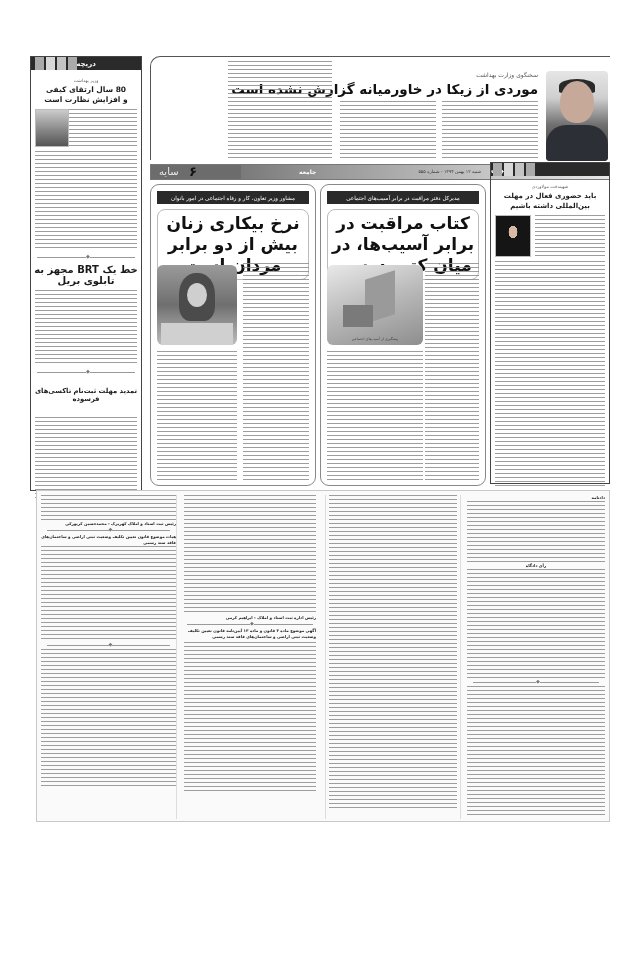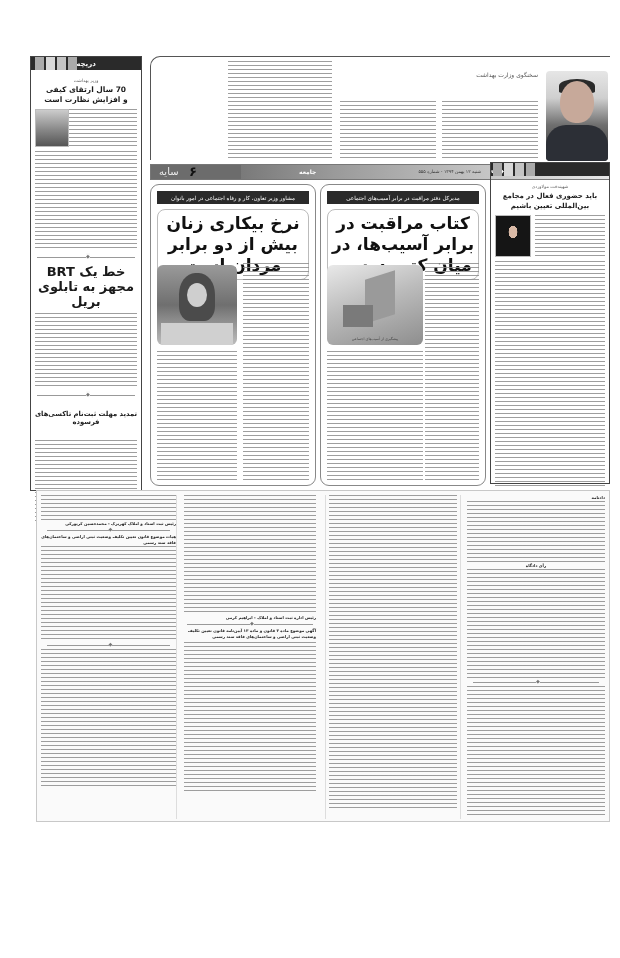--- a/index.html
+++ b/index.html
@@ -45,44 +45,45 @@
 
 <div class="page">
 
   <div class="top">
     <div class="top-photo">
       <div class="hair"></div>
         <div class="head"></div>
         <div class="suit"></div>
     </div>
     <div class="kicker" style="right:72px;top:14px">سخنگوی وزارت بهداشت</div>
+    <div class="headline" style="right:72px;top:24px;font-size:13.5px;white-space:nowrap">موردی از زیکا در خاورمیانه گزارش نشده است</div>
     <div class="txt lines" style="position:absolute;right:72px;top:44px;width:96px;height:58px"></div>
     <div class="txt lines" style="position:absolute;right:174px;top:44px;width:96px;height:58px"></div>
     <div class="txt lines" style="position:absolute;right:278px;top:4px;width:104px;height:98px"></div>
   </div>
 
   <div class="dariche">
     <div class="section-bar">
       <span>دریچه</span>
       <div class="blocks" style="left:4px">
           <span></span>
           <span></span>
           <span></span>
           <span></span>
         </div>
     </div>
     <div style="text-align:center;font-size:4.5px;color:#666;margin-top:8px">وزیر بهداشت</div>
-    <div style="text-align:center;font-size:7.5px;font-weight:bold;padding:2px 12px;line-height:10px">70 سال ارتقای کیفی و افزایش نظارت است</div>
+    <div style="text-align:center;font-size:7.5px;font-weight:bold;padding:2px 12px;line-height:10px">80 سال ارتقای کیفی و افزایش نظارت است</div>
     <div style="position:relative;height:40px;margin:2px 4px">
       <div class="photo" style="position:absolute;left:0;top:0;width:34px;height:38px;background:linear-gradient(180deg,#ccc,#888 55%,#555)"></div>
       <div class="lines" style="position:absolute;right:0;top:0;width:68px;height:38px"></div>
     </div>
     <div class="lines" style="margin:0 4px;height:100px"></div>
     <div class="sep" style="background:#999;margin:6px 6px"></div>
-    <div style="text-align:center;font-size:13px;font-weight:bold;margin:4px 0">خط یک BRT مجهز به تابلوی بریل</div>
+    <div style="text-align:center;font-size:10px;font-weight:bold;margin:4px 0">خط یک BRT مجهز به تابلوی بریل</div>
     <div class="lines" style="margin:0 4px;height:76px"></div>
     <div class="sep" style="margin:6px 6px"></div>
     <div style="text-align:center;font-size:6.8px;font-weight:bold;margin:14px 0">تمدید مهلت ثبت‌نام تاکسی‌های فرسوده</div>
     <div class="lines" style="margin:0 4px;height:82px"></div>
   </div>
 
   <div class="band">
     <div class="band-left">
       <span style="position:absolute;left:38px;top:-1px;font-size:13px;font-weight:bold;color:#111">۶</span>
       <span style="position:absolute;left:8px;top:1px;font-size:10px;color:#eee;">سایه</span>
@@ -95,21 +96,21 @@
     <div class="section-bar" style="justify-content:flex-end;padding-right:20px">
       <span>بانوان</span>
       <div class="blocks" style="left:2px">
           <span></span>
           <span></span>
           <span></span>
           <span></span>
         </div>
     </div>
     <div style="text-align:center;font-size:4.5px;color:#666;margin-top:8px">شهیندخت مولاوردی</div>
-    <div style="text-align:center;font-size:7px;font-weight:bold;padding:2px 10px;line-height:10px">باید حضوری فعال در مجامع بین‌المللی تعیین باشیم</div>
+    <div style="text-align:center;font-size:7px;font-weight:bold;padding:2px 10px;line-height:10px">باید حضوری فعال در مهلت بین‌المللی داشته باشیم</div>
     <div style="position:relative;height:44px;margin:2px 4px">
       <div class="photo" style="position:absolute;left:0;top:0;width:36px;height:42px;background:radial-gradient(ellipse at 50% 40%,#d9b9a6 0 18%,#151515 19% 100%)"></div>
       <div class="lines" style="position:absolute;right:0;top:0;width:70px;height:42px"></div>
     </div>
     <div class="lines" style="margin:0 4px;height:228px"></div>
   </div>
 
   <div class="art" style="left:290px;top:134px;width:166px;height:302px">
     <div class="art-bar">مدیرکل دفتر مراقبت در برابر آسیب‌های اجتماعی</div>
     <div class="art-head">کتاب مراقبت در برابر آسیب‌ها، در میان کتب درسی</div>

